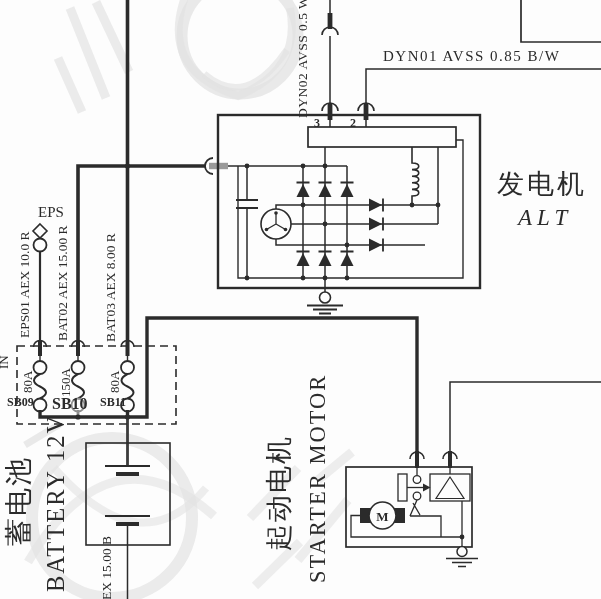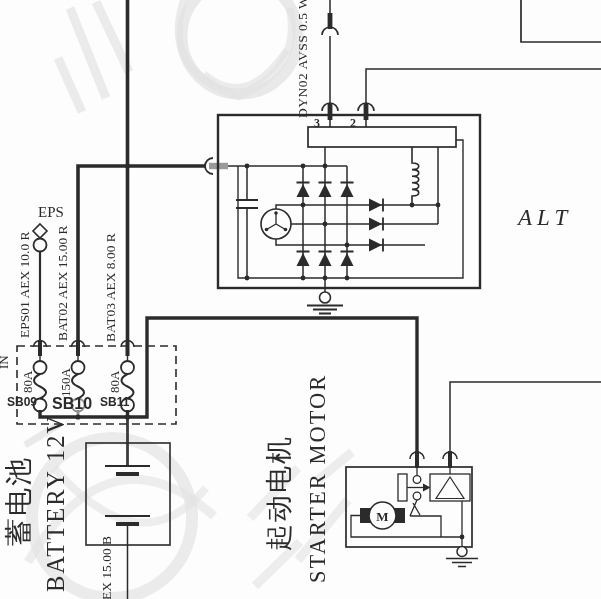--- a/index.html
+++ b/index.html
@@ -5,21 +5,21 @@
   html,body{margin:0;padding:0;background:#ffffff;}
   .canvas{
     position:relative;width:601px;height:599px;overflow:hidden;
     background:#fdfdfd;color:#2b2b2b;
     font-family:"Liberation Serif","DejaVu Serif",serif;
   }
   .canvas svg{position:absolute;left:0;top:0;}
   .lbl{position:absolute;white-space:nowrap;line-height:1;}
   .vlbl{position:absolute;white-space:nowrap;line-height:1;transform-origin:0 0;transform:rotate(-90deg);}
   .bold{font-weight:bold;}
-  .sans{font-family:Liberation Sans, sans-serif;}
+  .sans{font-family:Liberation Serif, serif;}
 </style>
 </head>
 <body>
 
 <div class="canvas">
 
 <svg width="601" height="599" viewBox="0 0 601 599">
 
   <g fill="none" stroke="#e2e2e2">
     <circle cx="240" cy="36" r="58" stroke-width="11" opacity="0.75"></circle>
@@ -199,23 +199,25 @@
     <circle cx="438" cy="205" r="2.4"></circle>
     <circle cx="247" cy="278" r="2.4"></circle>
     <circle cx="303" cy="278" r="2.4"></circle>
     <circle cx="325" cy="278" r="2.4"></circle>
     <circle cx="347" cy="278" r="2.4"></circle>
     <circle cx="462" cy="537" r="2.4"></circle>
   </g>
 </svg>
 
 
+  <div class="lbl" style="left:383px;top:49px;font-size:15px;letter-spacing:1.5px;">DYN01 AVSS 0.85 B/W</div>
 
   <div class="vlbl" style="left:296px;top:118px;font-size:13.5px;letter-spacing:0.5px;">DYN02 AVSS 0.5 W/R</div>
 
+  <div class="lbl" style="left:497px;top:171px;font-size:27px;letter-spacing:3px;">发电机</div>
   <div class="lbl" style="left:518px;top:206px;font-size:23px;letter-spacing:5px;font-style:italic;">ALT</div>
 
   <div class="lbl bold" style="left:314px;top:117px;font-size:12px;">3</div>
   <div class="lbl bold" style="left:350px;top:117px;font-size:12px;">2</div>
 
   <div class="lbl" style="left:38px;top:205px;font-size:15px;">EPS</div>
 
   <div class="vlbl" style="left:18px;top:338px;font-size:13.5px;">EPS01 AEX 10.0 R</div>
   <div class="vlbl" style="left:56px;top:341px;font-size:13.5px;">BAT02 AEX 15.00 R</div>
   <div class="vlbl" style="left:104px;top:342px;font-size:13.5px;">BAT03 AEX 8.00 R</div>

